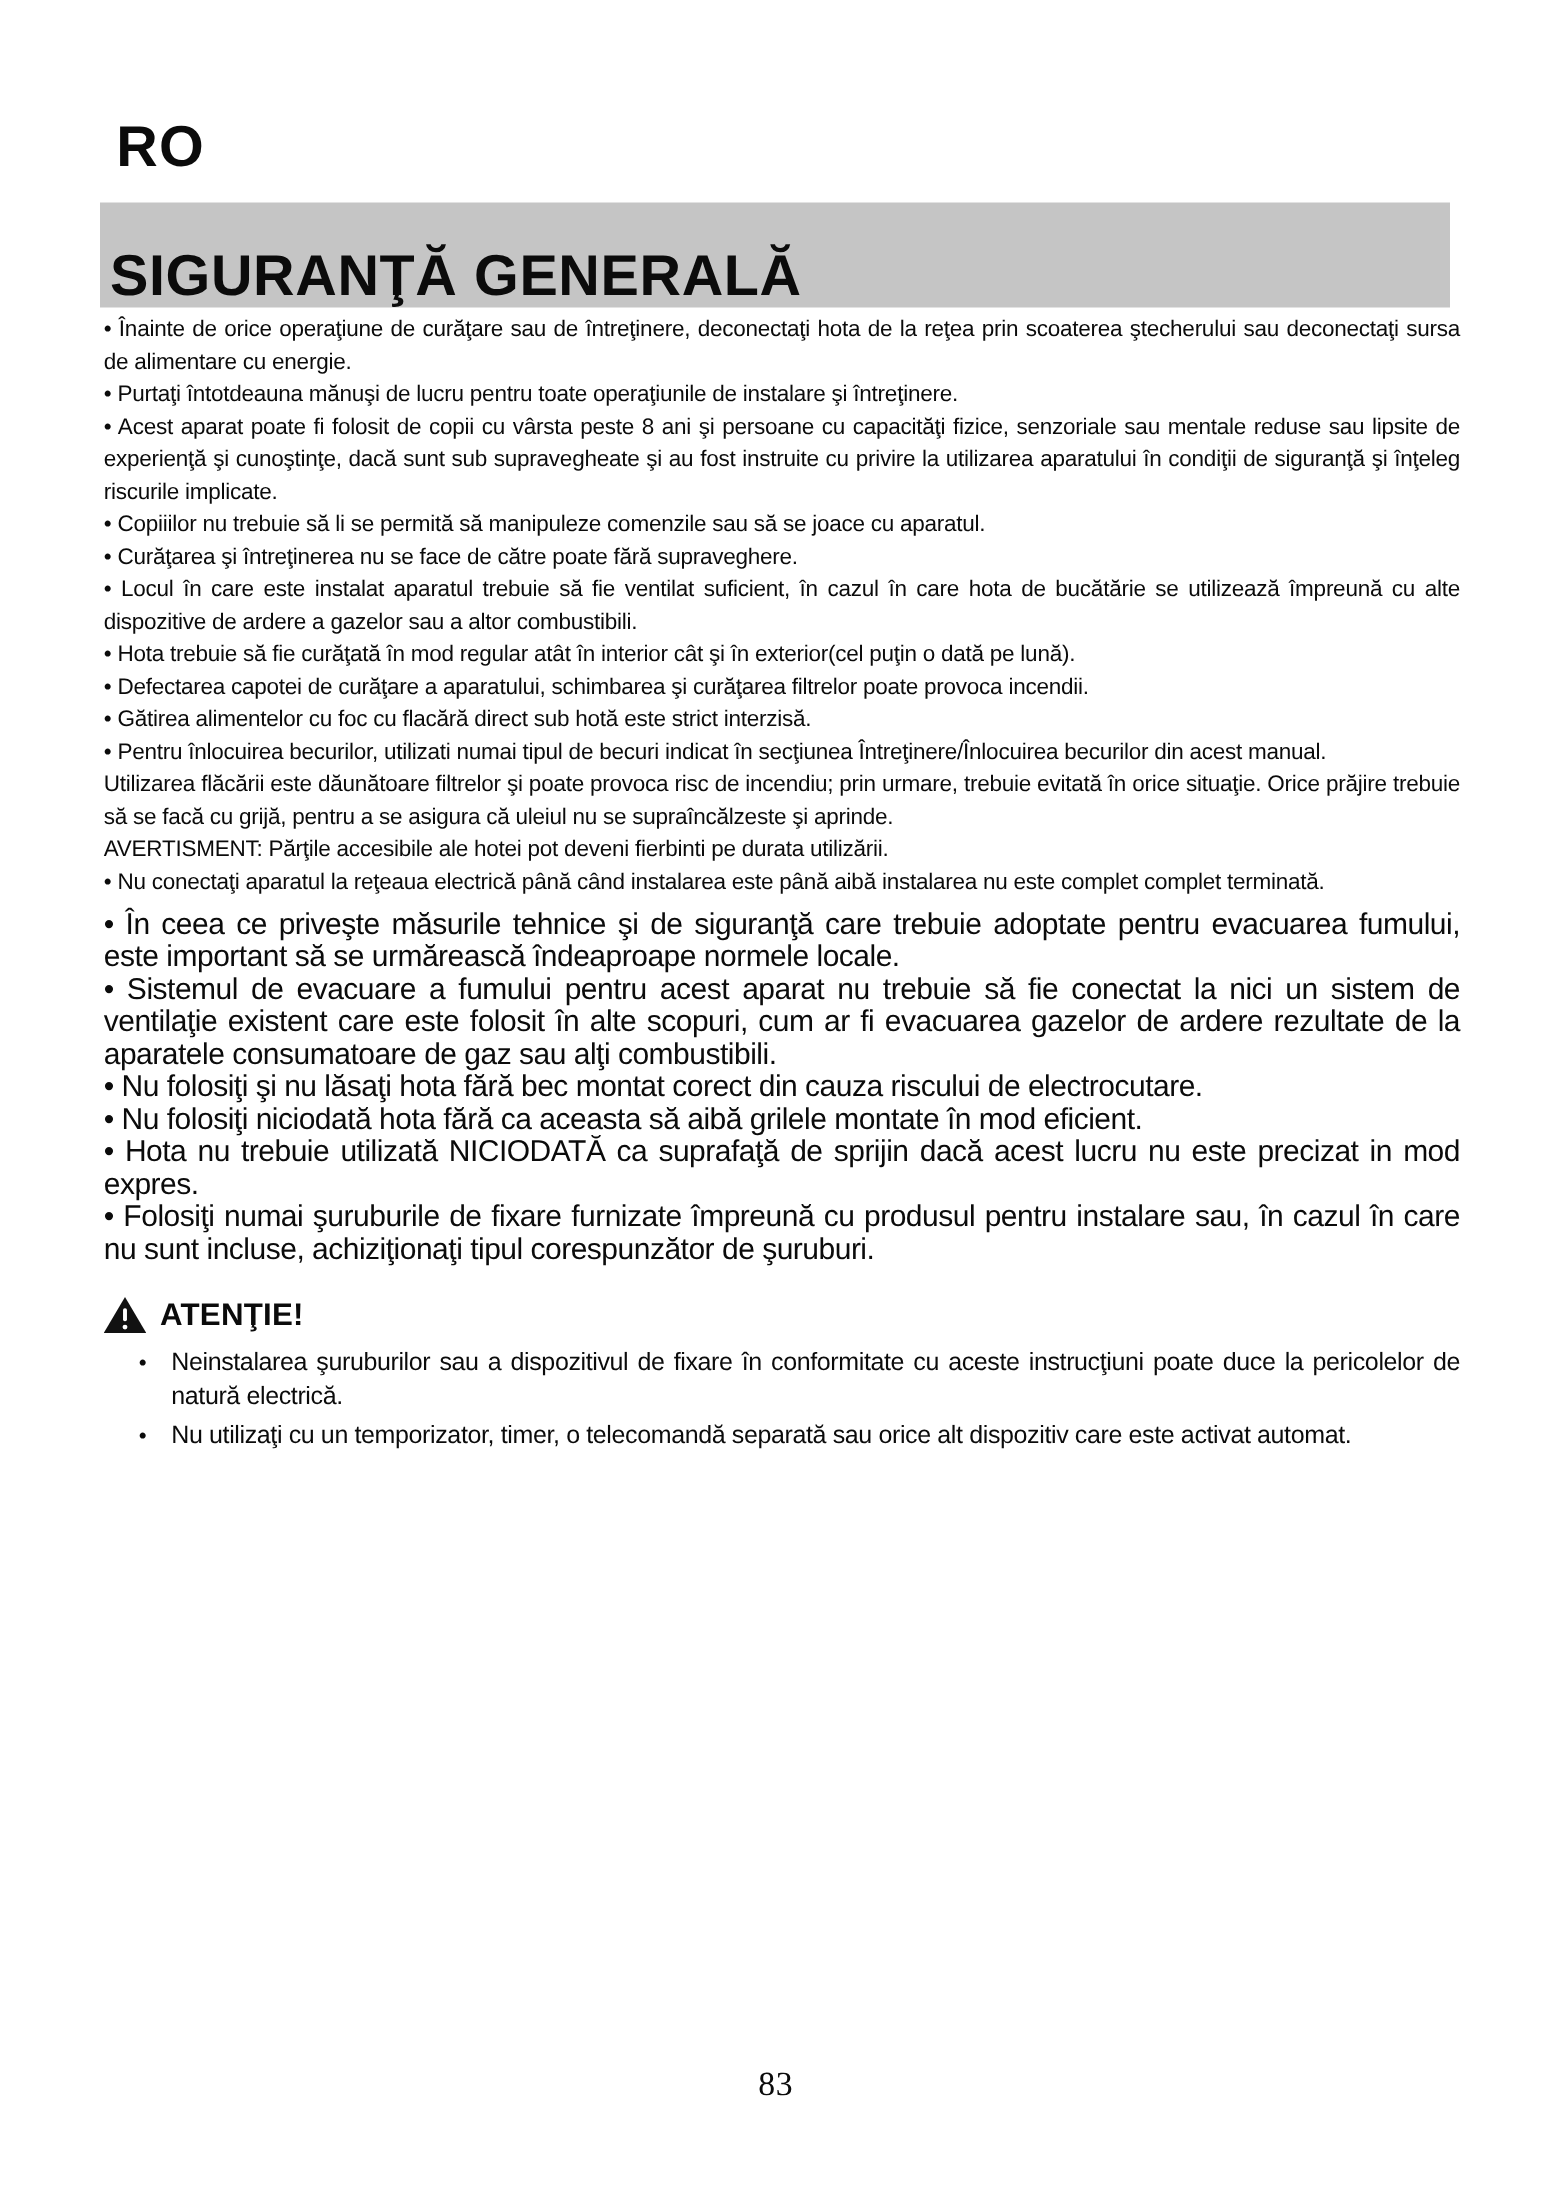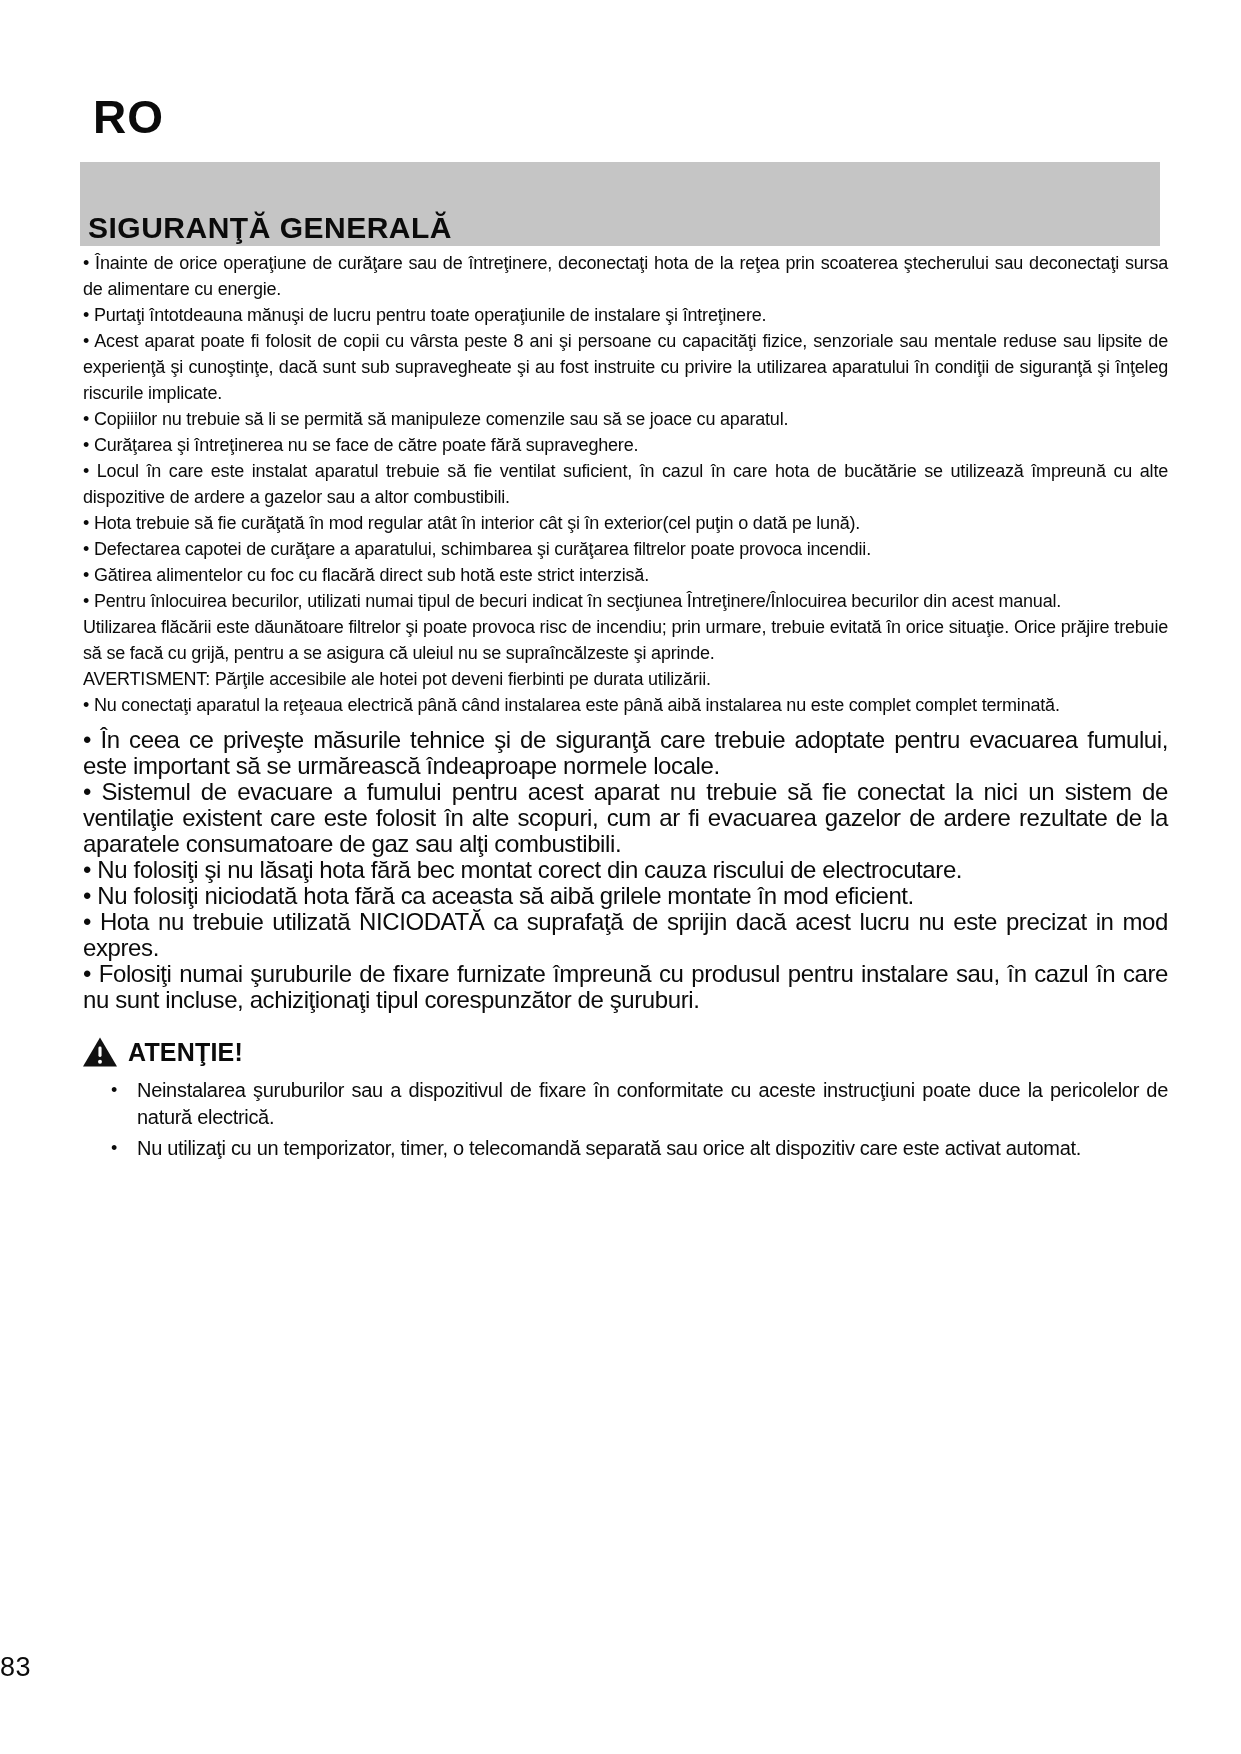--- a/index.html
+++ b/index.html
@@ -34,21 +34,21 @@
     width: 1080px;
     height: 84px;
     background: #c5c5c5;
     display: flex;
     align-items: flex-end;
     box-sizing: border-box;
     padding: 0 0 3px 8px;
   }
   .banner-title {
     margin: 0;
-    font-size: 30px;
+    font-size: 46px;
     font-weight: bold;
     letter-spacing: 0.5px;
     line-height: 1;
     text-align: right;
   }
   .body-large {
     margin-top: 4px;
   }
   .para-lg {
     margin: 0;
@@ -107,23 +107,24 @@
   }
   .att-text {
     flex: 1 1 auto;
     text-align: justify;
   }
   .page-number {
     position: absolute;
     top: 1652px;
     left: 0;
     width: 100%;
-    text-align: left;
+    text-align: center;
     font-size: 27px;
     letter-spacing: 0.5px;
+    font-family: Liberation Serif, serif;
   }
 </style>
 </head>
 <body>
 
 <div class="page">
 
   <div class="ro">RO</div>
 
   <div class="banner">

